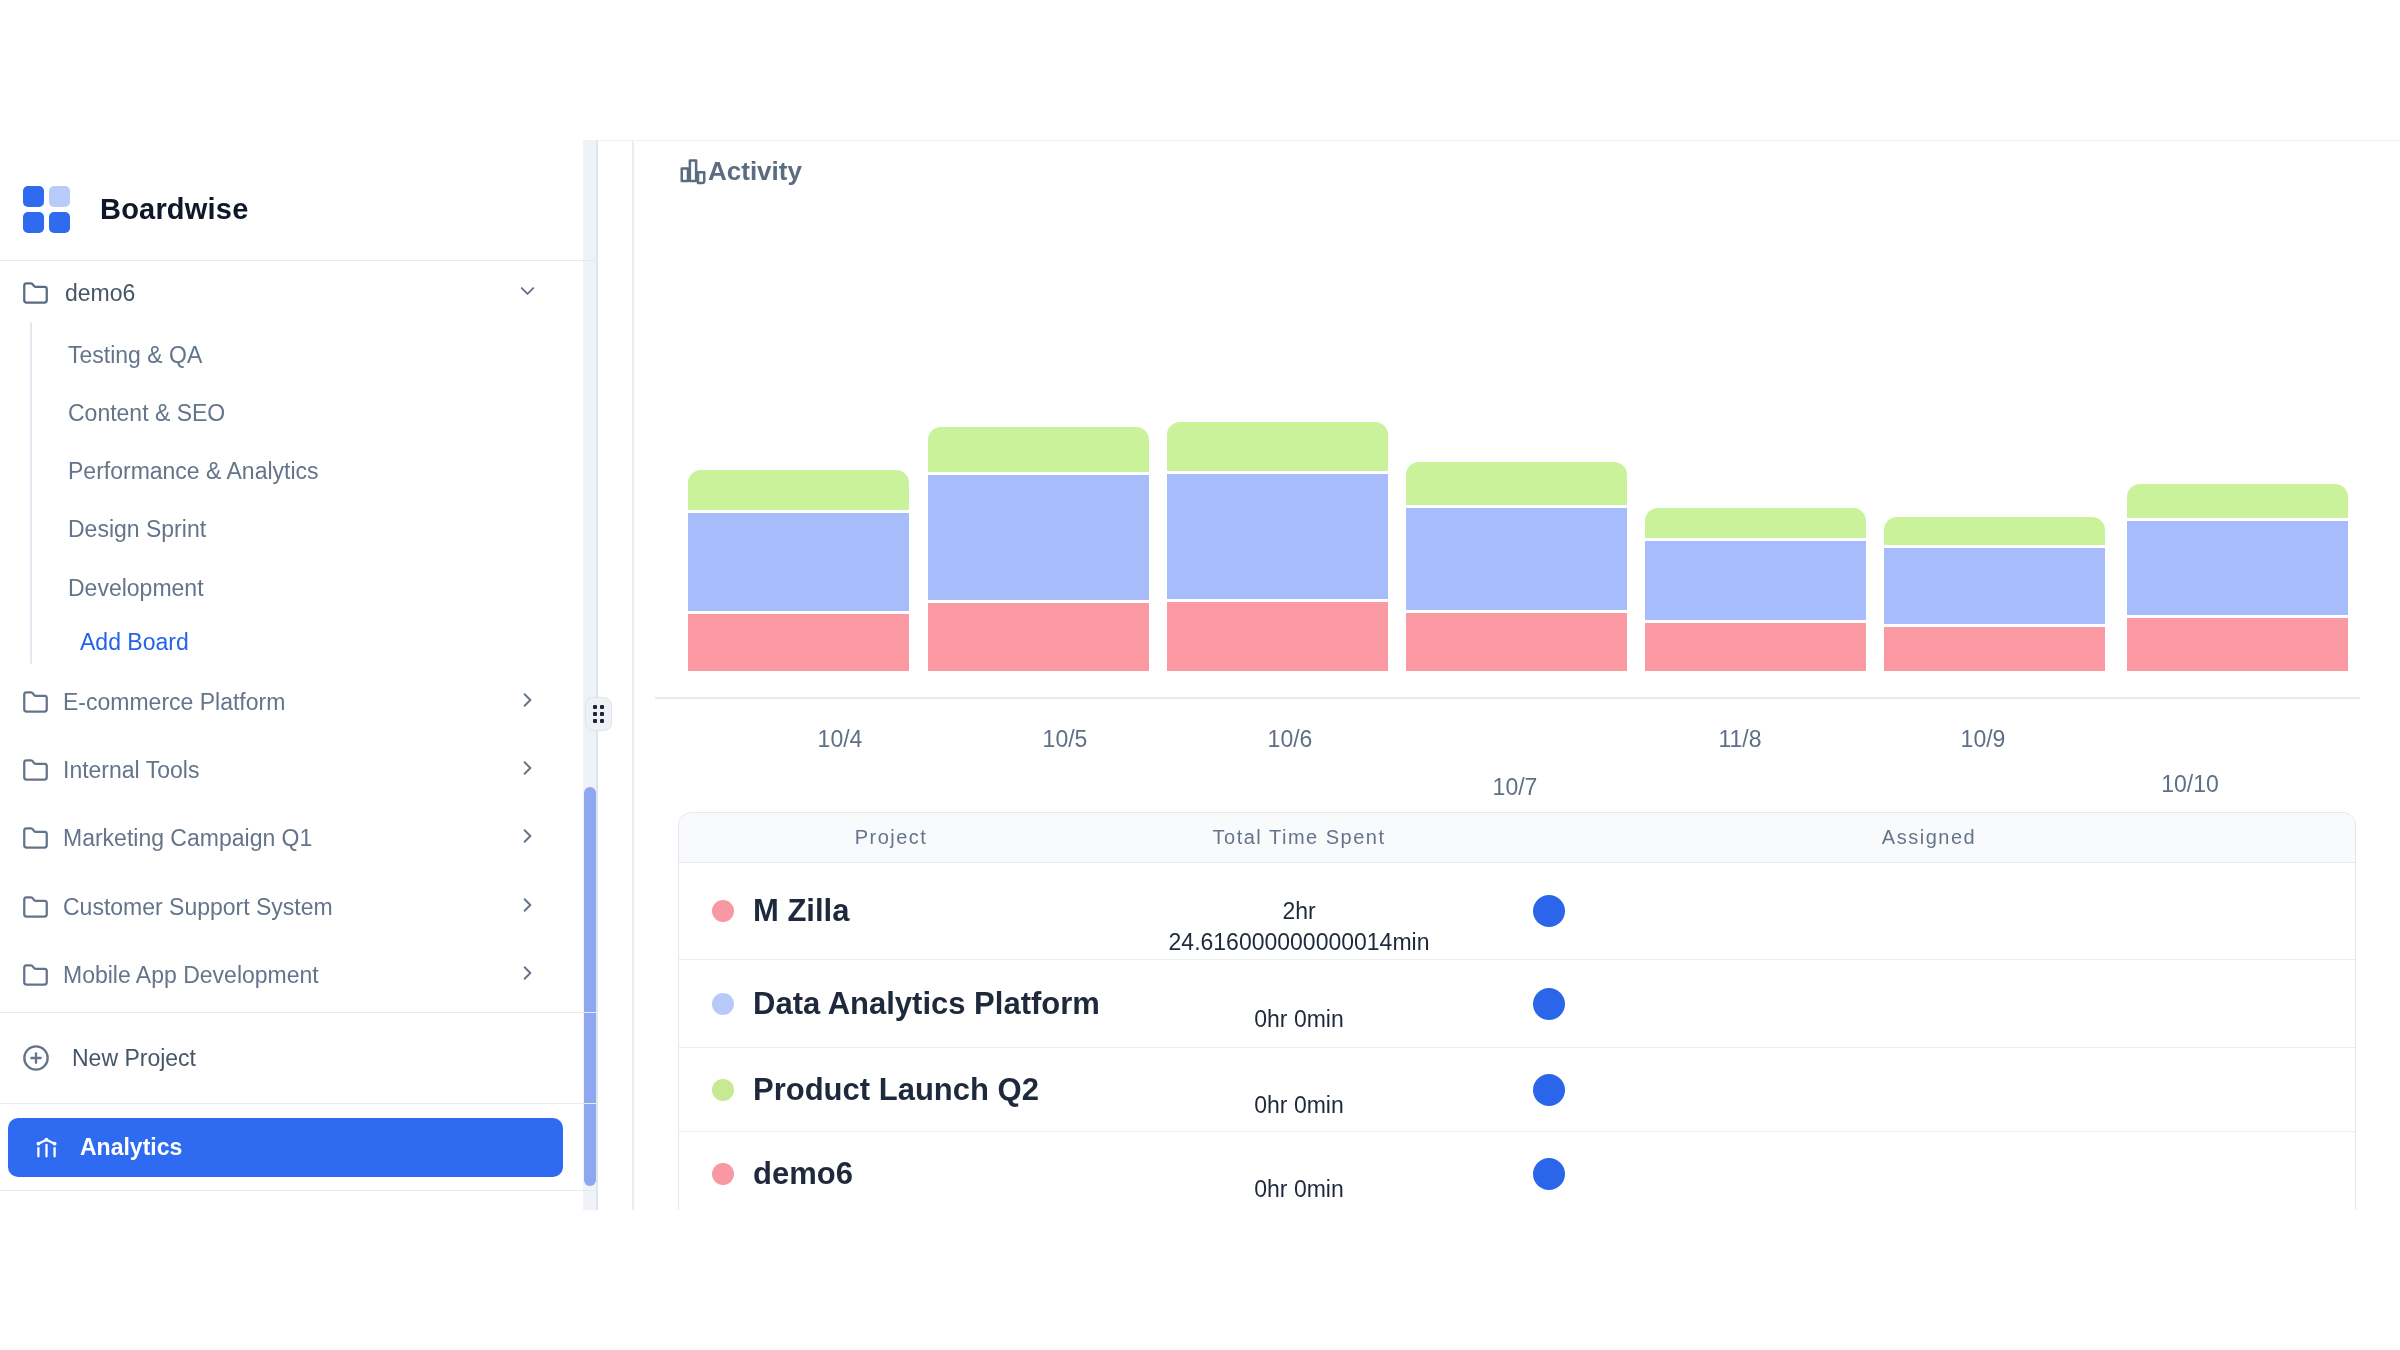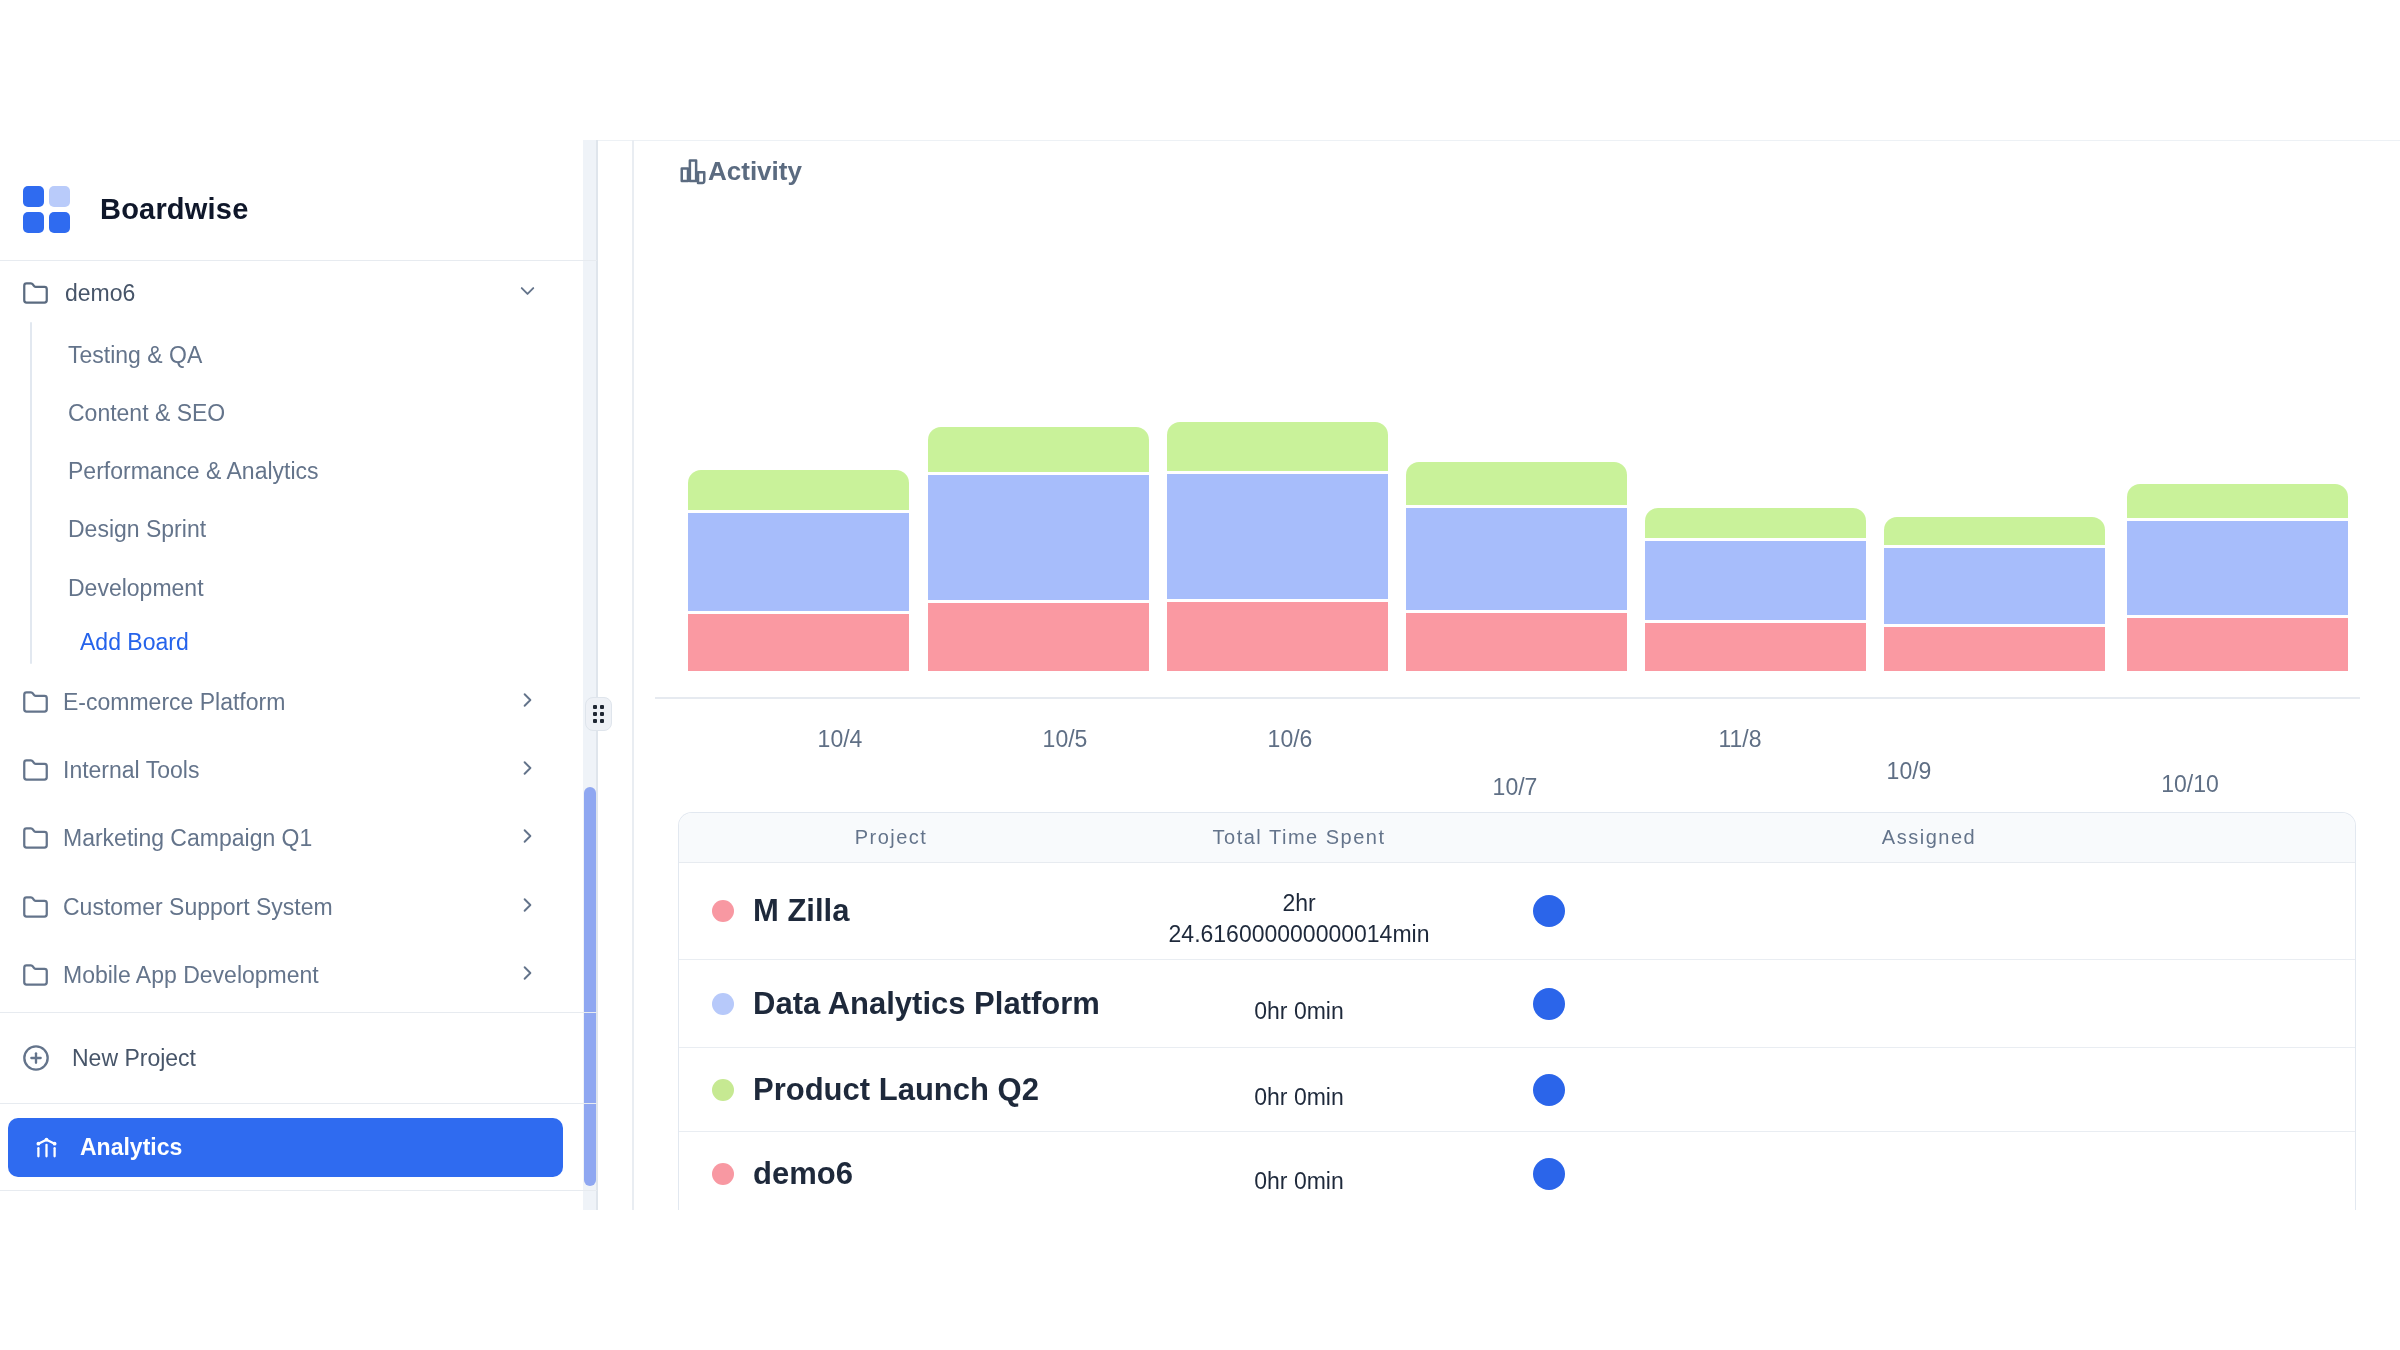--- a/index.html
+++ b/index.html
@@ -52,21 +52,21 @@
                   overflow:hidden;box-sizing:border-box;}
   #table-header{position:relative;height:49px;background:#f8fafc;border-bottom:1px solid #e7ebf0;}
   .th{position:absolute;top:0;height:49px;display:flex;align-items:center;transform:translateX(-50%);
       font-size:20px;color:#64748b;letter-spacing:1.5px;font-weight:500;}
   .trow{position:relative;border-bottom:1px solid #e9edf2;}
   .trow:last-child{border-bottom:none;}
   .proj-dot{position:absolute;left:33px;top:50%;transform:translateY(-50%);
             width:22px;height:22px;border-radius:50%;}
   .proj-name{position:absolute;left:74px;top:0;height:100%;display:flex;align-items:center;
              font-size:31px;font-weight:600;color:#1e293b;}
-  .time-cell{position:absolute;left:470px;width:300px;top:8px;height:100%;display:flex;
+  .time-cell{position:absolute;left:470px;width:300px;top:16px;height:100%;display:flex;
              flex-direction:column;align-items:center;justify-content:center;
              font-size:23px;font-weight:500;color:#1e293b;line-height:31px;text-align:center;}
   .avatar{position:absolute;left:854px;top:50%;transform:translateY(-50%);
           width:32px;height:32px;border-radius:50%;}
 </style>
 </head>
 <body>
 
 <div class="abs" id="top-hairline"></div>
 <div class="abs" id="sidebar"></div>
@@ -247,21 +247,21 @@
     <div class="bar-seg" style="left: 2127px; top: 521px; width: 221px; height: 94px; background: rgb(167, 189, 251);"></div>
     <div class="bar-seg top-round" style="left: 2127px; top: 484px; width: 221px; height: 34px; background: rgb(201, 242, 154);"></div>
   </div>
 <div class="abs" id="axis-line"></div>
 <div id="x-labels">
     <div class="x-label" style="left: 840px;">10/4</div>
     <div class="x-label" style="left: 1065px;">10/5</div>
     <div class="x-label" style="left: 1290px;">10/6</div>
     <div class="x-label" style="left: 1515px; margin-top: 48px;">10/7</div>
     <div class="x-label" style="left: 1740px;">11/8</div>
-    <div class="x-label" style="left: 1909px; margin-top: 32px;">10/9</div>
+    <div class="x-label" style="left: 1983px;">10/9</div>
     <div class="x-label" style="left: 2190px; margin-top: 45px;">10/10</div>
   </div>
 
 <div class="abs" id="activity-table">
   <div id="table-header">
       <div class="th" style="left: 212px;">Project</div>
       <div class="th" style="left: 620px;">Total Time Spent</div>
       <div class="th" style="left: 1250px;">Assigned</div>
     </div>
   <div id="table-body">

